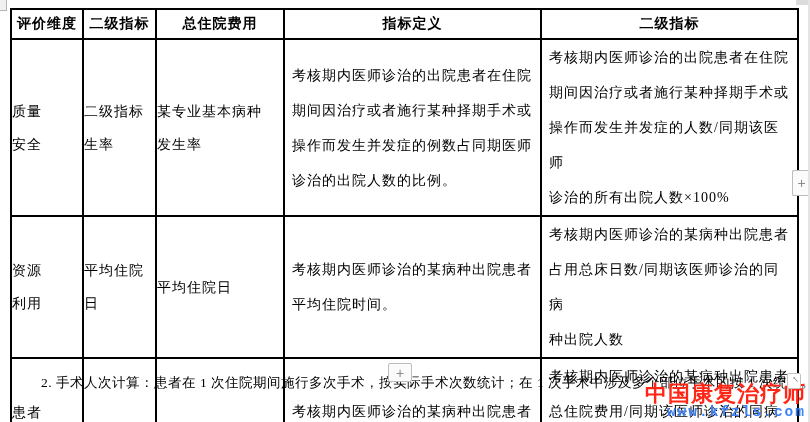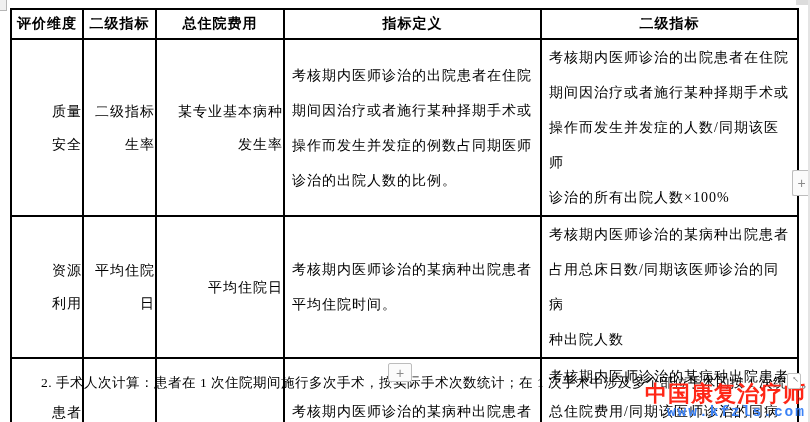--- a/index.html
+++ b/index.html
@@ -27,21 +27,21 @@
   }
   table.indicator th {
     font-family: "Liberation Sans", "DejaVu Sans", sans-serif;
     font-weight: bold;
     font-size: 14px;
     height: 30px;
     text-align: center;
     letter-spacing: 1px;
   }
   td.c {
-    text-align: right;
+    text-align: left;
     font-size: 14px;
     line-height: 33px;
     letter-spacing: 1px;
   }
   td.l {
     text-align: left;
     font-size: 14px;
     line-height: 35px;
     letter-spacing: 1px;
     padding: 0 5px 0 7px;

